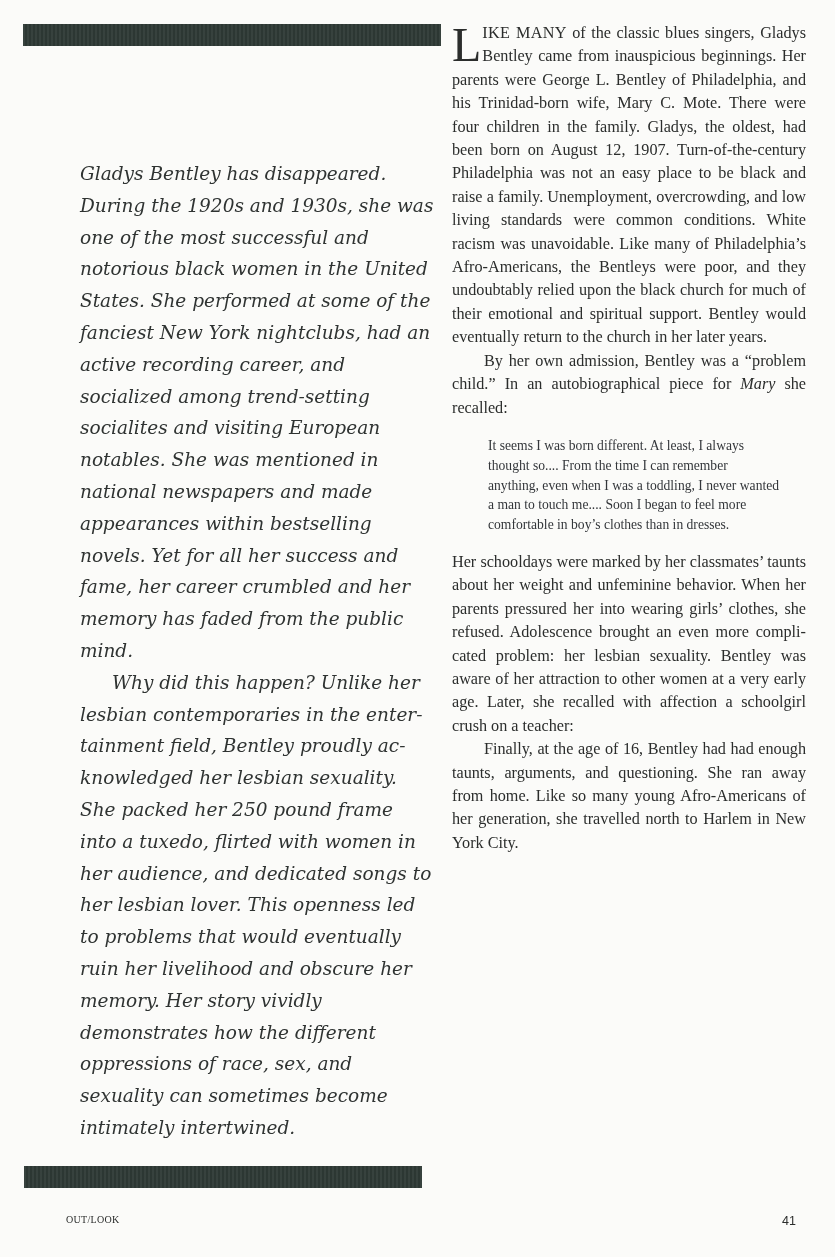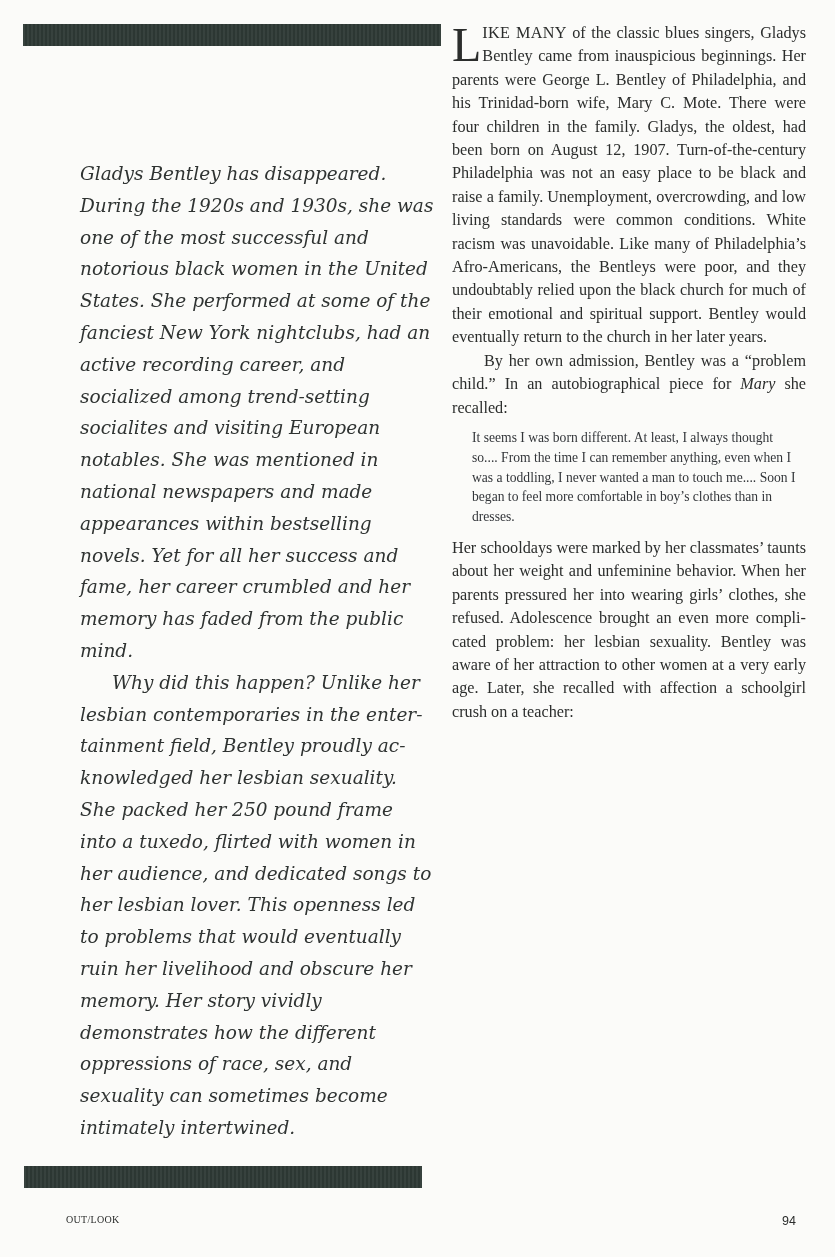--- a/index.html
+++ b/index.html
@@ -79,21 +79,21 @@
       letter-spacing: 0.3px;
     }
     .blockquote {
       margin: 8px 0 10px 20px;
       font-size: 13.6px;
       line-height: 19.8px;
       text-align: left;
       color: #33363a;
       width: 325px;
     }
-    .blockquote p { margin: 0; }
+    .blockquote p { margin: 16px; }
     .footer-left {
       position: absolute;
       left: 66px;
       top: 1214px;
       font-size: 10px;
       letter-spacing: 0.3px;
       color: #2b2d2c;
     }
     .footer-right {
       position: absolute;
@@ -121,16 +121,17 @@
   <p>
     <span class="dropcap">L</span><span class="lead-caps">IKE MANY</span><span> of the classic blues singers, Gladys Bentley came from inauspicious begin­nings. Her parents were George L. Bentley of Philadelphia, and his Trinidad-born wife, Mary C. Mote. There were four children in the family. Gladys, the oldest, had been born on August 12, 1907. Turn-of-the-century Phila­delphia was not an easy place to be black and raise a family. Unemployment, overcrowding, and low living standards were common condi­tions. White racism was unavoidable. Like many of Philadelphia’s Afro-Americans, the Bentleys were poor, and they undoubtably relied upon the black church for much of their emotional and spiritual support. Bentley would eventually return to the church in her later years.</span>
   </p>
   <p class="indent">
     <span>By her own admission, Bentley was a “problem child.” In an autobiographical piece for </span><em class="title">Mary</em><span> she recalled:</span>
   </p>
   <div class="blockquote">
     <p>It seems I was born different. At least, I always thought so.... From the time I can remember anything, even when I was a toddling, I never wanted a man to touch me.... Soon I began to feel more comfortable in boy’s clothes than in dresses.</p>
   </div>
   <p>Her schooldays were marked by her class­mates’ taunts about her weight and unfemin­ine behavior. When her parents pressured her into wearing girls’ clothes, she refused. Adolescence brought an even more compli­cated problem: her lesbian sexuality. Bentley was aware of her attraction to other women at a very early age. Later, she recalled with affec­tion a schoolgirl crush on a teacher:</p>
+  <p class="indent">Finally, at the age of 16, Bentley had had enough taunts, arguments, and questioning. She ran away from home. Like so many young Afro-Americans of her generation, she trav­elled north to Harlem in New York City.</p>
 </div>
 
 <div class="footer-left">OUT/LOOK</div>
-<div class="footer-right">94</div>
+<div class="footer-right">41</div>
 
 </body></html>

